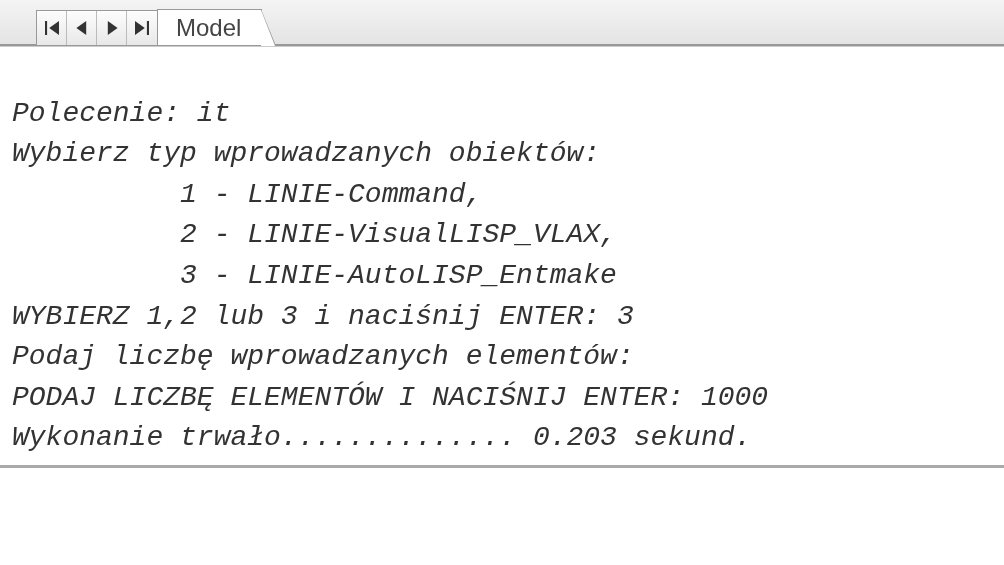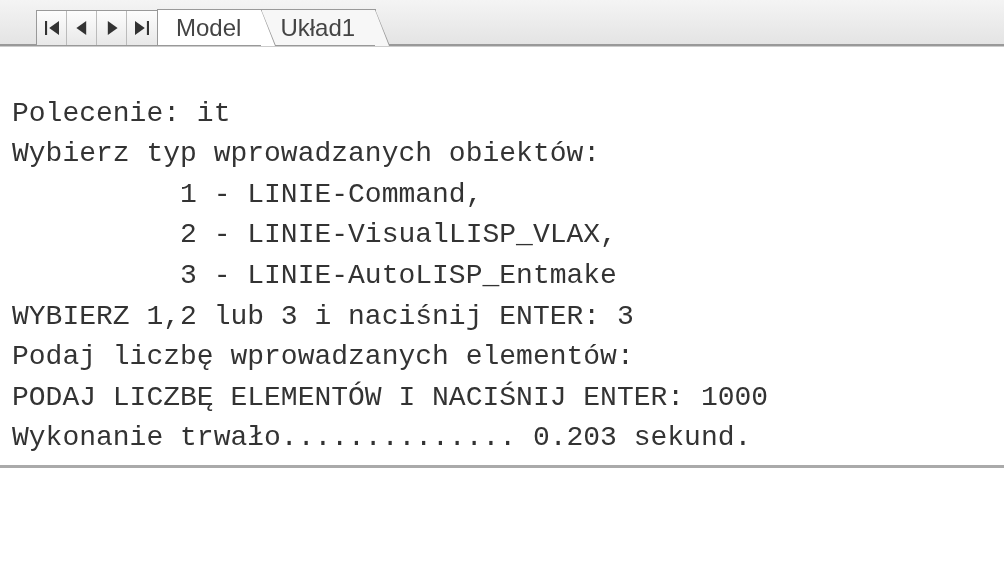--- a/index.html
+++ b/index.html
@@ -77,20 +77,21 @@
       background: #fff;
       z-index: 5;
     }
     .tab.active::after { border-left-color: #fff; }
     .console {
       background: #fff;
       padding: 6px 12px;
       line-height: 1.45;
       white-space: pre;
       border-top: 1px solid #ccc;
+      font-style: italic;
     }
     .cmdline {
       border-top: 3px solid #aaa;
       background: #fff;
       padding: 6px 12px;
       line-height: 1.45;
     }
     .cmdinput {
       border: none;
       outline: none;
@@ -121,23 +122,20 @@
     </div>
     <div class="navbtn">
       <svg viewBox="0 0 10 10">
           <path d="M0 0l7 5-7 5z M8.5 0H10v10H8.5z"></path>
         </svg>
     </div>
   </div>
   <div class="tab active">
     <span>Model</span>
   </div>
-  <div class="tab">
-    <span>Układ1</span>
-  </div>
 </div>
 
 <div class="console">
 <span>Polecenie: it</span>
 <span>Wybierz typ wprowadzanych obiektów:</span>
 <span>          1 - LINIE-Command,</span>
 <span>          2 - LINIE-VisualLISP_VLAX,</span>
 <span>          3 - LINIE-AutoLISP_Entmake</span>
 <span>WYBIERZ 1,2 lub 3 i naciśnij ENTER: 3</span>
 <span>Podaj liczbę wprowadzanych elementów:</span>

